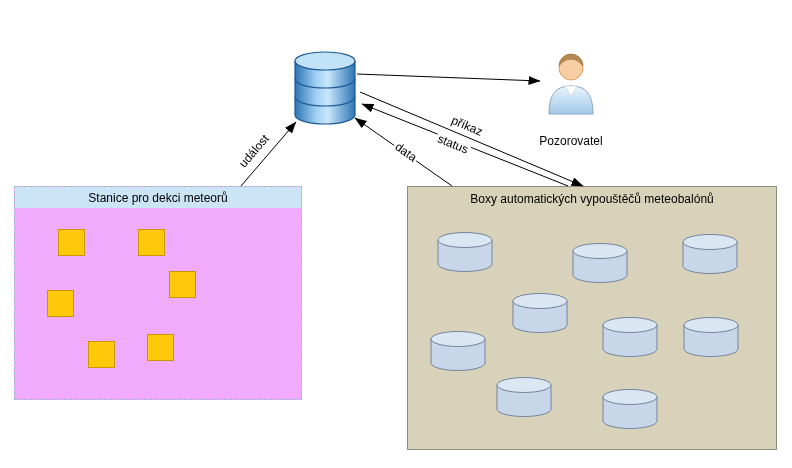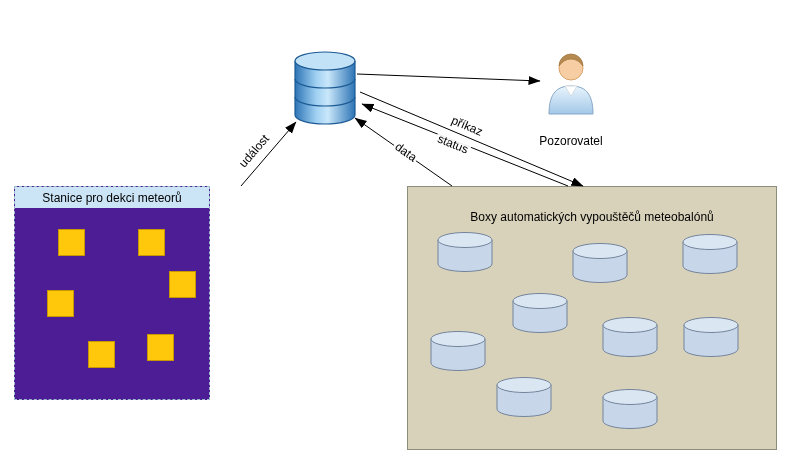--- a/index.html
+++ b/index.html
@@ -6,25 +6,25 @@
   html,body { background:#fff; }
   body { font-family:"Liberation Sans", sans-serif; color:#000; }
   .canvas { position:relative; width:792px; height:468px; background:#fff; overflow:hidden; font-size:12px; }
   .label { position:absolute; font-size:12px; white-space:nowrap; }
   .rot { transform:translate(-50%,-50%) rotate(var(--a)); background:rgba(255,255,255,0.92); padding:0 2px; z-index:6; }
   .server-title { left:207px; top:10px; width:262px; text-align:center; font-size:13px; z-index:4; }
   .db-icon { position:absolute; left:293px; top:50px; width:64px; height:76px; z-index:5; }
   .person-icon { position:absolute; left:545px; top:44px; width:52px; height:72px; z-index:5; }
   .observer-label { left:531px; top:119px; width:80px; text-align:center; z-index:5;margin-top:15px; }
   .notify-label { position:absolute; left:450px; top:62px; transform:translate(-50%,-50%); text-align:center; line-height:1.25; z-index:6; background:rgba(255,255,255,0.92); padding:0 2px; }
-  .meteor-box { position:absolute; left:14px; top:186px; width:196px; height:214px; background:#4c1d95; border:1px dashed #9fbccd; z-index:1; }
+  .meteor-box { position:absolute; left:14px; top:186px; width:288px; height:214px; background:#f0abfc; border:1px dashed #9fbccd; z-index:1; }
   .mb-title { height:21px; background:#cbe4f6; display:flex; align-items:center; justify-content:center; font-size:12px; }
   .station { position:absolute; width:27px; height:27px; background:#ffc80a; border:1px solid #c79600; }
   .balloon-box { position:absolute; left:407px; top:186px; width:370px; height:264px; background:#d8d2ba; border:1px solid #8d8d7c; z-index:1; }
-  .bb-title { text-align:center; padding-top:23px; font-size:12px; }
+  .bb-title { text-align:center; padding-top:5px; font-size:12px; }
   .cylinder { position:absolute; width:58px; height:42px; overflow:visible; }
   .arrows { position:absolute; left:0; top:0; width:792px; height:468px; z-index:3; pointer-events:none; }
   .hidden-defs { position:absolute; width:0; height:0; }
 </style>
 </head>
 <body>
 
 <div class="canvas">
 
   <svg class="hidden-defs" aria-hidden="true">

